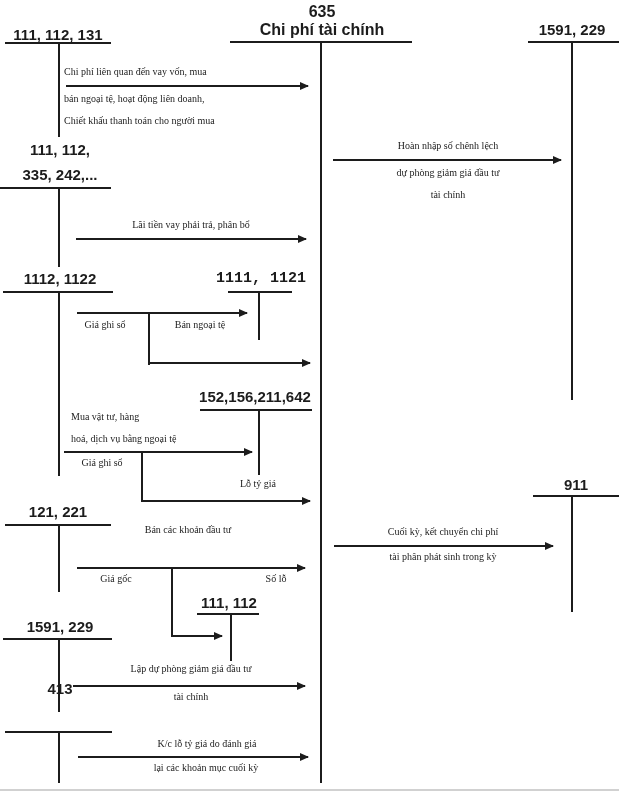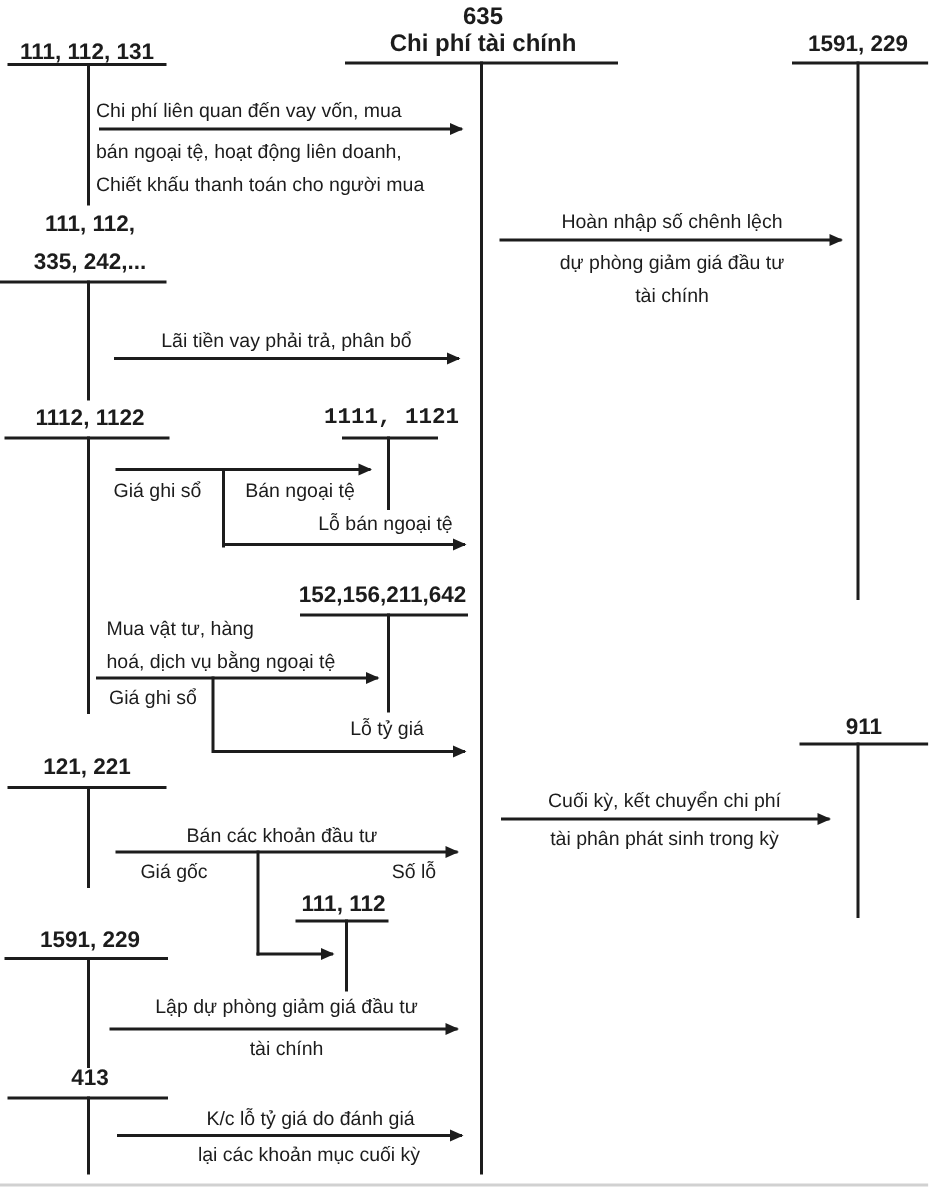--- a/index.html
+++ b/index.html
@@ -30,23 +30,24 @@
     position: absolute;
     font-weight: 700;
     font-size: 15px;
     text-align: center;
     white-space: nowrap;
     line-height: 1.1;
   }
   .title { font-size: 16px; }
   .lbl {
     position: absolute;
-    font-size: 13px;
+    font-size: 10px;
     white-space: nowrap;
     line-height: 1.2;
+    font-family: Liberation Serif, serif;
   }
   .c { text-align: center; }
   .edge { position: absolute; height: 2px; background: #c6c6c6; opacity: 0.8; }
 </style>
 </head>
 <body>
 
 <div class="canvas">
 
   <div class="acc title" style="left:262px;top:3px;width:120px;">635</div>
@@ -93,59 +94,58 @@
   <div class="vline" style="left:58px;top:291px;height:185px;"></div>
 
   <div class="acc" style="left:216px;top:271px;width:84px;font-family:Liberation Mono, monospace;">1111, 1121</div>
   <div class="hline" style="left:228px;top:291px;width:64px;"></div>
   <div class="vline" style="left:258px;top:291px;height:49px;"></div>
 
   <div class="arrow" style="left:77px;top:312px;width:170px;"></div>
   <div class="lbl c" style="left:64px;top:319px;width:82px;">Giá ghi sổ</div>
   <div class="vline" style="left:148px;top:312px;height:53px;"></div>
   <div class="lbl c" style="left:153px;top:319px;width:94px;">Bán ngoại tệ</div>
-  <div class="lbl c" style="left:200px;top:341px;width:114px;">Lỗ bán ngoại tệ</div>
   <div class="arrow" style="left:150px;top:362px;width:160px;"></div>
 
   <div class="acc" style="left:198px;top:389px;width:114px;">152,156,211,642</div>
   <div class="hline" style="left:200px;top:409px;width:112px;"></div>
   <div class="vline" style="left:258px;top:409px;height:66px;"></div>
 
   <div class="lbl" style="left:71px;top:411px;">Mua vật tư, hàng</div>
   <div class="lbl" style="left:71px;top:433px;">hoá, dịch vụ bằng ngoại tệ</div>
   <div class="arrow" style="left:64px;top:451px;width:188px;"></div>
   <div class="lbl c" style="left:64px;top:457px;width:76px;">Giá ghi sổ</div>
   <div class="vline" style="left:141px;top:451px;height:51px;"></div>
   <div class="lbl c" style="left:222px;top:478px;width:72px;">Lỗ tỷ giá</div>
   <div class="arrow" style="left:142px;top:500px;width:168px;"></div>
 
   <div class="acc" style="left:10px;top:504px;width:96px;">121, 221</div>
   <div class="hline" style="left:5px;top:524px;width:106px;"></div>
   <div class="vline" style="left:58px;top:524px;height:68px;"></div>
 
-  <div class="lbl c" style="left:98px;top:549px;width:180px;text-align:center;">Bán các khoản đầu tư</div>
+  <div class="lbl c" style="left:98px;top:524px;width:180px;text-align:center;">Bán các khoản đầu tư</div>
   <div class="arrow" style="left:77px;top:567px;width:228px;"></div>
   <div class="lbl c" style="left:84px;top:573px;width:64px;">Giá gốc</div>
   <div class="lbl c" style="left:250px;top:573px;width:52px;">Số lỗ</div>
   <div class="vline" style="left:171px;top:567px;height:70px;"></div>
   <div class="arrow" style="left:171px;top:635px;width:51px;"></div>
 
   <div class="acc" style="left:196px;top:595px;width:66px;">111, 112</div>
   <div class="hline" style="left:197px;top:613px;width:62px;"></div>
   <div class="vline" style="left:230px;top:613px;height:48px;"></div>
 
   <div class="acc" style="left:12px;top:619px;width:96px;">1591, 229</div>
   <div class="hline" style="left:3px;top:638px;width:109px;"></div>
   <div class="vline" style="left:58px;top:638px;height:74px;"></div>
 
   <div class="lbl c" style="left:80px;top:663px;width:222px;">Lập dự phòng giảm giá đầu tư</div>
   <div class="arrow" style="left:73px;top:685px;width:232px;"></div>
   <div class="lbl c" style="left:80px;top:691px;width:222px;">tài chính</div>
 
-  <div class="acc" style="left:26px;top:711px;width:68px;">413</div>
+  <div class="acc" style="left:26px;top:681px;width:68px;">413</div>
   <div class="hline" style="left:5px;top:731px;width:107px;"></div>
   <div class="vline" style="left:58px;top:731px;height:52px;"></div>
 
   <div class="lbl c" style="left:108px;top:738px;width:198px;">K/c lỗ tỷ giá do đánh giá</div>
   <div class="arrow" style="left:78px;top:756px;width:230px;"></div>
   <div class="lbl c" style="left:105px;top:762px;width:202px;">lại các khoản mục cuối kỳ</div>
 
   <div class="edge" style="left:0px;top:789px;width:619px;"></div>
 
 </div>

